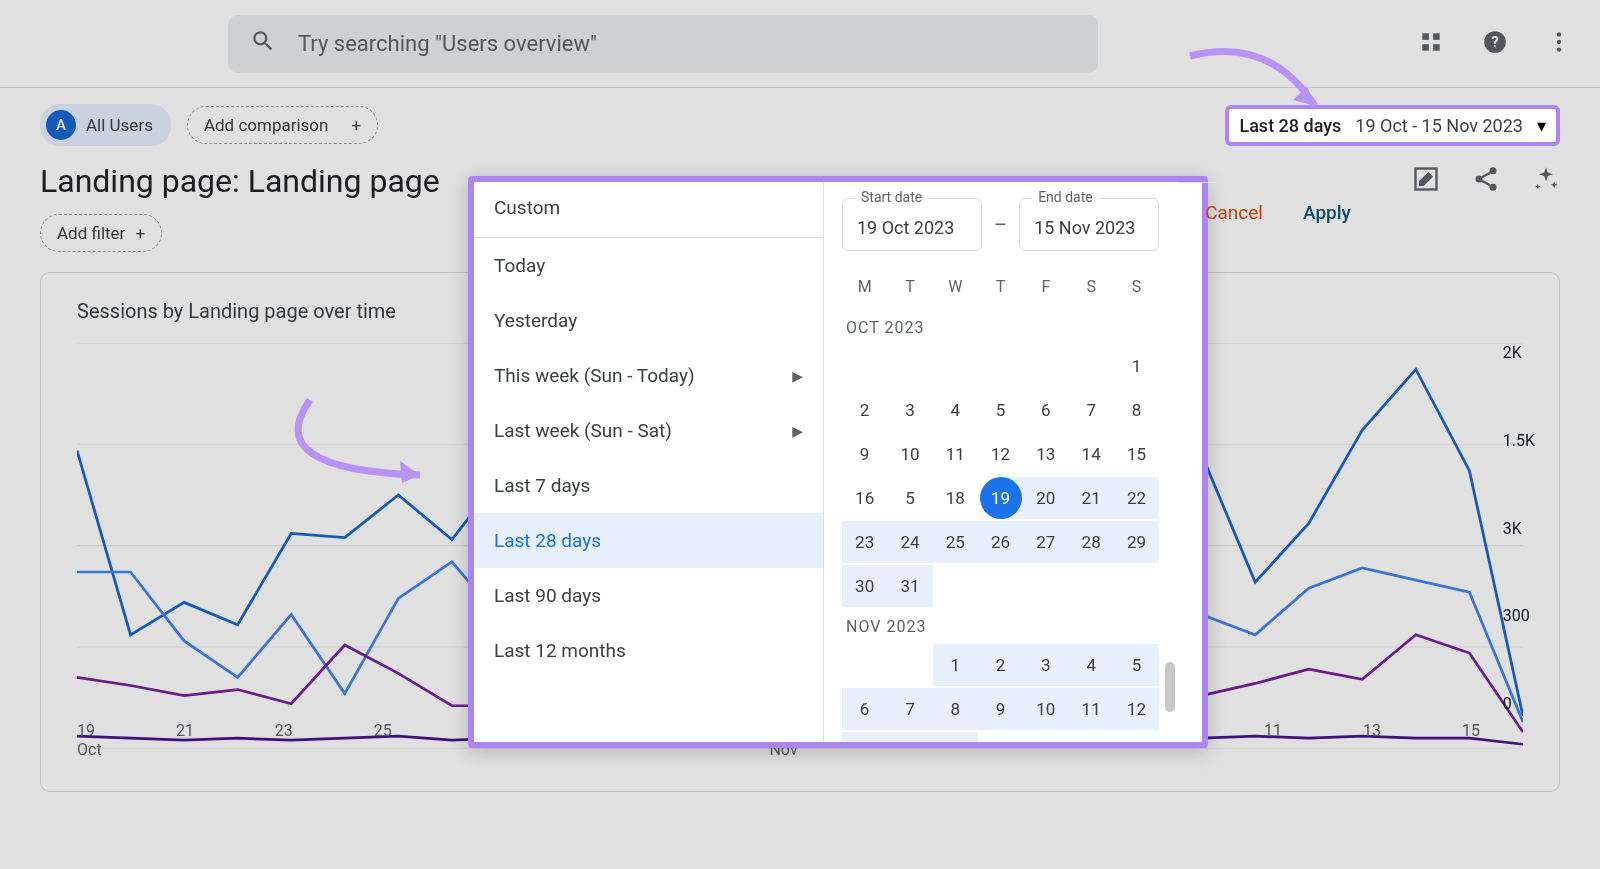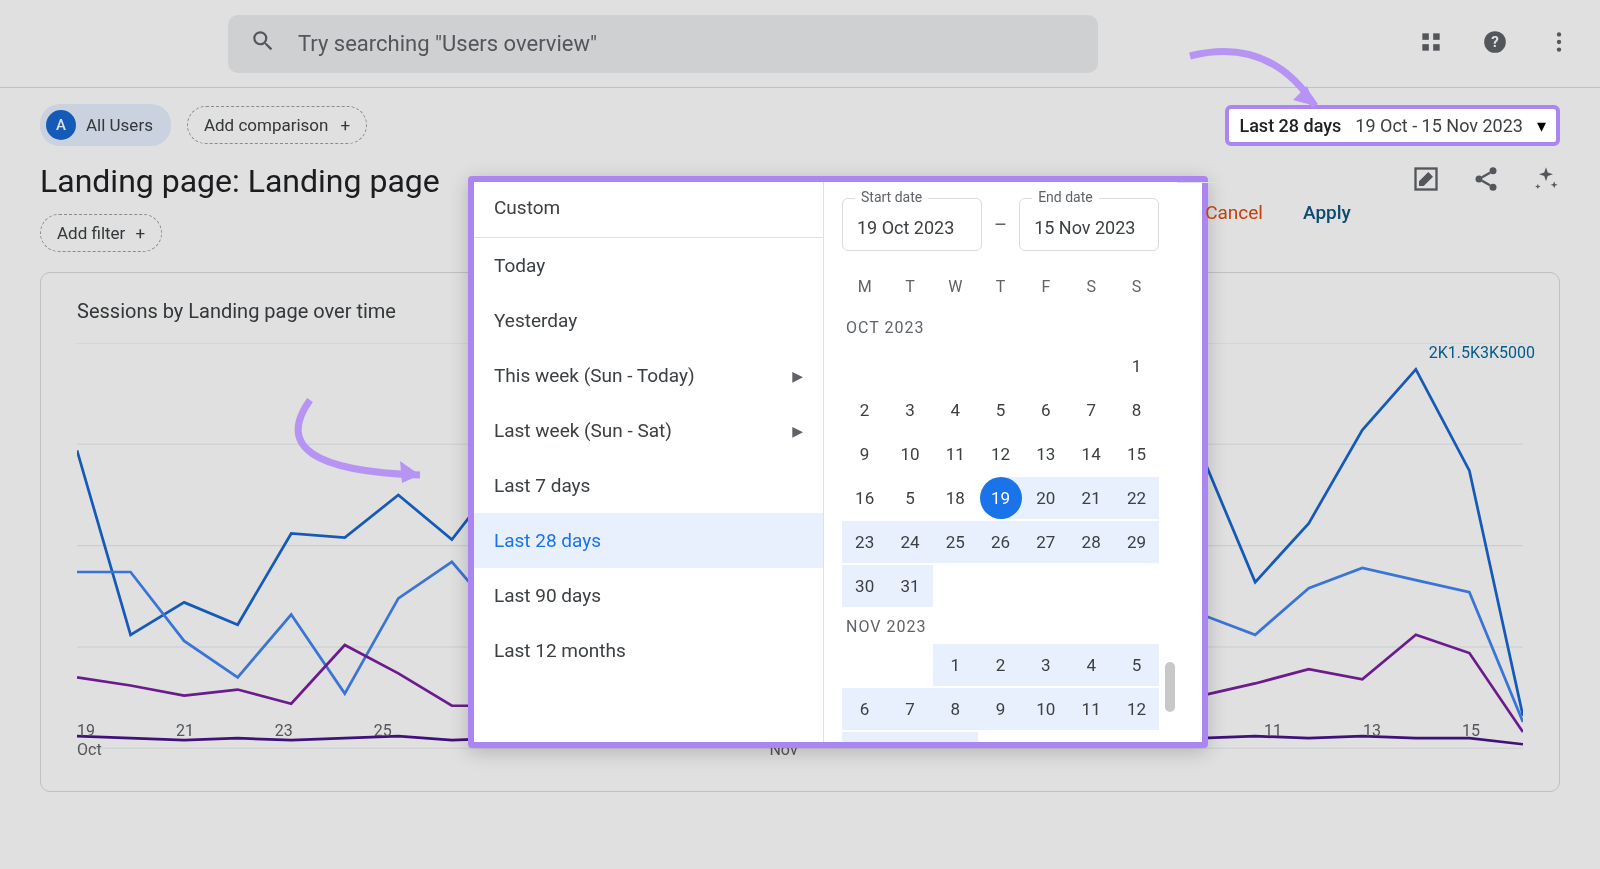--- a/index.html
+++ b/index.html
@@ -8,36 +8,36 @@
   
   .topbar{height:88px;display:flex;align-items:center;padding:0 28px;border-bottom:1px solid #dadce0;position:relative}
   .search-box{margin-left:200px;width:870px;height:58px;background:#ecedef;border-radius:10px;display:flex;align-items:center;padding:0 22px;gap:22px;color:#5f6368;font-size:22px}
   .search-icon svg{width:26px;height:26px;fill:#5f6368}
   .top-icons{margin-left:auto;display:flex;align-items:center;gap:38px}
   .top-icons svg{width:26px;height:26px;fill:#5f6368}
   
   .seg-row{display:flex;align-items:center;padding:16px 40px;gap:16px;position:relative}
   .seg-chip{display:flex;align-items:center;gap:10px;background:#e8f0fe;border-radius:20px;padding:6px 18px 6px 6px;font-size:17px;color:#3c4043}
   .seg-av{width:30px;height:30px;border-radius:50%;background:#1967d2;color:#fff;display:flex;align-items:center;justify-content:center;font-size:15px;font-weight:500}
-  .add-comp{border:1px dashed #9aa0a6;border-radius:22px;padding:8px 16px;display:flex;align-items:center;gap:12px;font-size:17px;color:#3c4043}
+  .add-comp{border:1px dashed #9aa0a6;border-radius:22px;padding:8px 16px;display:flex;align-items:center;gap:23px;font-size:17px;color:#3c4043}
   .date-pill{margin-left:auto;border:4px solid #ab86f2;border-radius:6px;padding:6px 10px;display:flex;align-items:center;gap:14px;font-size:18px;background:#fff;position:relative;z-index:6}
   .date-pill .preset{font-weight:500;color:#202124}
   .date-pill .range{color:#3c4043}
   
   .title-row{padding:0 40px;display:flex;align-items:center;gap:12px}
   .ptitle{font-size:32px;color:#202124;font-weight:400}
   .title-actions{margin-left:auto;display:flex;gap:32px}
   .title-actions svg{width:28px;height:28px;fill:#5f6368}
   .add-filter{margin:14px 40px 20px;border:1px dashed #9aa0a6;border-radius:22px;padding:8px 16px;display:inline-flex;align-items:center;gap:10px;font-size:17px;color:#3c4043}
   
   .card{margin:0 40px;border:1px solid #dadce0;border-radius:10px;padding:26px 36px;position:relative;height:520px}
   .card-title{font-size:20px;color:#3c4043;margin-bottom:20px}
   .chart-area{position:relative;width:100%;height:410px}
   .chart-area svg{position:absolute;inset:0}
-  .y-labels{position:absolute;right:-12px;top:0;height:370px;display:flex;flex-direction:row;justify-content:space-between;align-items:flex-start;font-size:16px;color:#0369a1;padding-left:40px}
+  .y-labels{position:absolute;right:-12px;top:0;height:370px;display:flex;flex-direction:column;justify-content:space-between;align-items:flex-start;font-size:16px;color:#0f172a;padding-left:40px}
   .x-labels{position:absolute;left:0;right:60px;bottom:-6px;display:flex;justify-content:space-between;font-size:16px;color:#5f6368}
   .x-labels span{width:1px;white-space:nowrap;text-align:center}
   
   .arrow{position:absolute;z-index:7;pointer-events:none}
   .arrow svg{overflow:visible}
   
   .popup{position:absolute;left:468px;top:176px;width:740px;background:#fff;border:6px solid #ab86f2;border-radius:4px;z-index:10;display:flex;flex-direction:row;box-shadow:0 4px 20px rgba(0,0,0,0.2)}
   .popup-body{display:flex;height:560px}
   .preset-col{width:350px;border-right:1px solid #e0e0e0;overflow-y:auto;position:relative}
   .preset-col::-webkit-scrollbar{width:10px}
@@ -150,21 +150,21 @@
         <line x1="0" y1="370" x2="1320" y2="370" stroke="#e8eaed" stroke-width="1"></line>
         <path d="M0 98.05000000000001 L48.888888888888886 266.4 L97.77777777777777 236.8 L146.66666666666666 257.15 L195.55555555555554 173.89999999999998 L244.44444444444443 177.6 L293.3333333333333 138.75 L342.22222222222223 179.45 L391.1111111111111 116.54999999999998 L440 173.89999999999998 L488.88888888888886 136.9 L537.7777777777777 192.4 L586.6666666666666 179.45 L635.5555555555555 179.45 L684.4444444444445 151.70000000000002 L733.3333333333334 173.89999999999998 L782.2222222222222 155.4 L831.1111111111111 164.64999999999998 L880 123.94999999999999 L928.8888888888889 160.95000000000002 L977.7777777777777 173.89999999999998 L1026.6666666666667 101.75 L1075.5555555555554 218.3 L1124.4444444444443 164.64999999999998 L1173.3333333333333 79.55000000000001 L1222.2222222222222 24.049999999999955 L1271.111111111111 116.54999999999998 L1320 340.4 " fill="none" stroke="#1967d2" stroke-width="2.5"></path>
         <path d="M0 209.05 L48.888888888888886 209.05 L97.77777777777777 271.95 L146.66666666666666 305.25 L195.55555555555554 247.89999999999998 L244.44444444444443 320.05 L293.3333333333333 233.1 L342.22222222222223 199.79999999999998 L391.1111111111111 257.15 L440 279.35 L488.88888888888886 199.79999999999998 L537.7777777777777 233.1 L586.6666666666666 185 L635.5555555555555 227.54999999999998 L684.4444444444445 251.6 L733.3333333333334 262.7 L782.2222222222222 236.8 L831.1111111111111 240.5 L880 249.75 L928.8888888888889 236.8 L977.7777777777777 251.6 L1026.6666666666667 247.89999999999998 L1075.5555555555554 266.4 L1124.4444444444443 223.85 L1173.3333333333333 205.35 L1222.2222222222222 216.45000000000002 L1271.111111111111 227.54999999999998 L1320 345.95 " fill="none" stroke="#4285f4" stroke-width="2.5"></path>
         <path d="M0 305.25 L48.888888888888886 312.65 L97.77777777777777 321.9 L146.66666666666666 316.35 L195.55555555555554 329.3 L244.44444444444443 275.65 L293.3333333333333 301.55 L342.22222222222223 331.15 L391.1111111111111 331.15 L440 340.4 L488.88888888888886 307.1 L537.7777777777777 321.9 L586.6666666666666 312.65 L635.5555555555555 316.35 L684.4444444444445 327.45 L733.3333333333334 334.85 L782.2222222222222 321.9 L831.1111111111111 301.55 L880 321.9 L928.8888888888889 331.15 L977.7777777777777 318.2 L1026.6666666666667 321.9 L1075.5555555555554 310.8 L1124.4444444444443 297.85 L1173.3333333333333 307.1 L1222.2222222222222 266.4 L1271.111111111111 283.05 L1320 355.2 " fill="none" stroke="#7b1fa2" stroke-width="2.5"></path>
         <path d="M0 358.9 L48.888888888888886 360.75 L97.77777777777777 362.6 L146.66666666666666 360.75 L195.55555555555554 362.6 L244.44444444444443 360.75 L293.3333333333333 358.9 L342.22222222222223 362.6 L391.1111111111111 360.75 L440 362.6 L488.88888888888886 358.9 L537.7777777777777 360.75 L586.6666666666666 360.75 L635.5555555555555 360.75 L684.4444444444445 362.6 L733.3333333333334 362.6 L782.2222222222222 360.75 L831.1111111111111 358.9 L880 362.6 L928.8888888888889 360.75 L977.7777777777777 362.6 L1026.6666666666667 360.75 L1075.5555555555554 358.9 L1124.4444444444443 360.75 L1173.3333333333333 358.9 L1222.2222222222222 360.75 L1271.111111111111 360.75 L1320 366.3 " fill="none" stroke="#4a148c" stroke-width="2.5"></path>
       </svg>
     <div class="y-labels" id="y-labels">
         <span>2K</span>
         <span>1.5K</span>
         <span>3K</span>
-        <span>500</span>
+        <span>300</span>
         <span>0</span>
       </div>
     <div class="x-labels" id="x-labels">
         <span>19<br>Oct</span>
         <span>21</span>
         <span>23</span>
         <span>25</span>
         <span>27</span>
         <span>29</span>
         <span>31</span>

